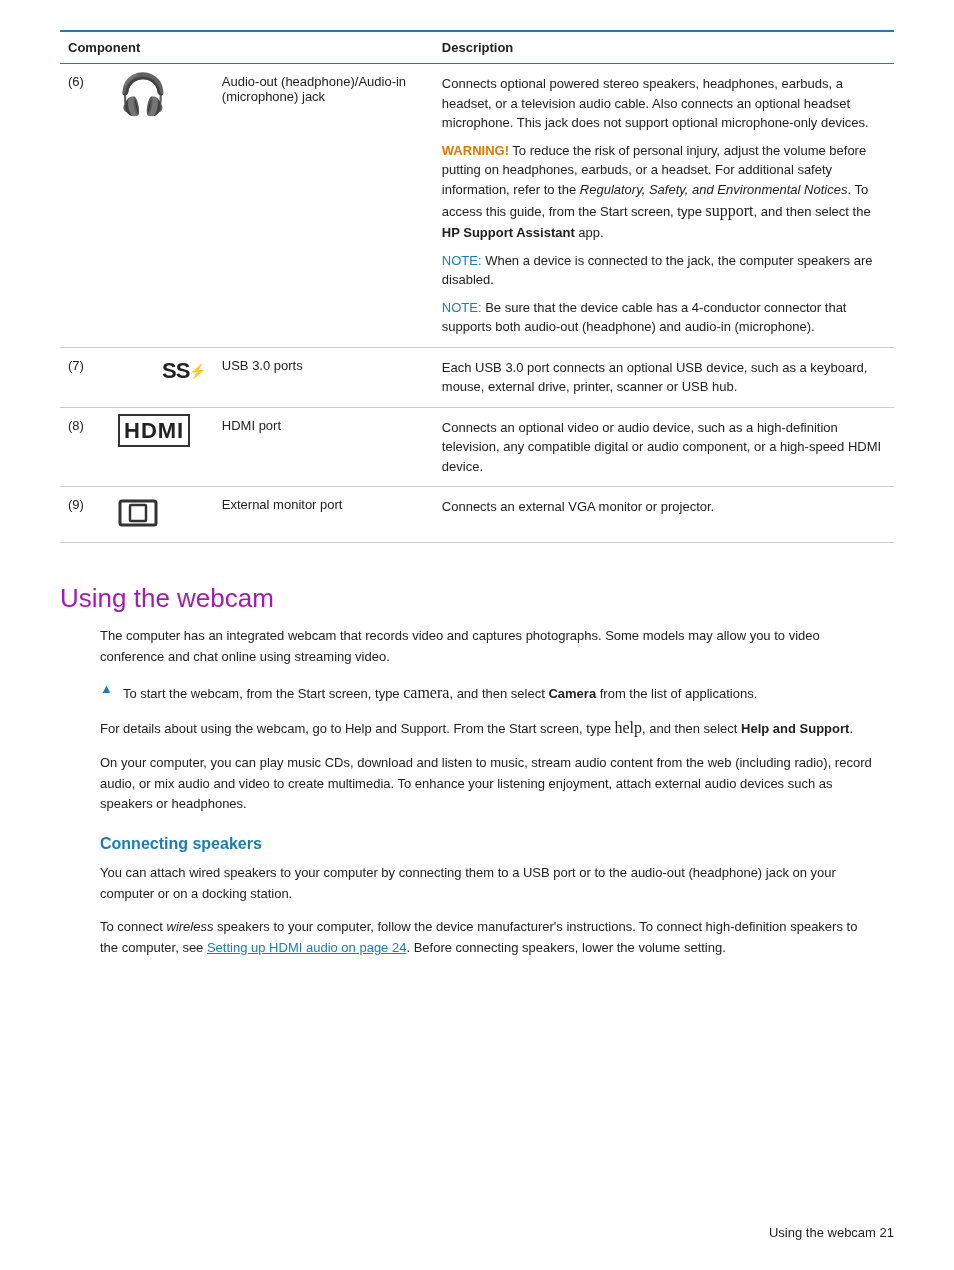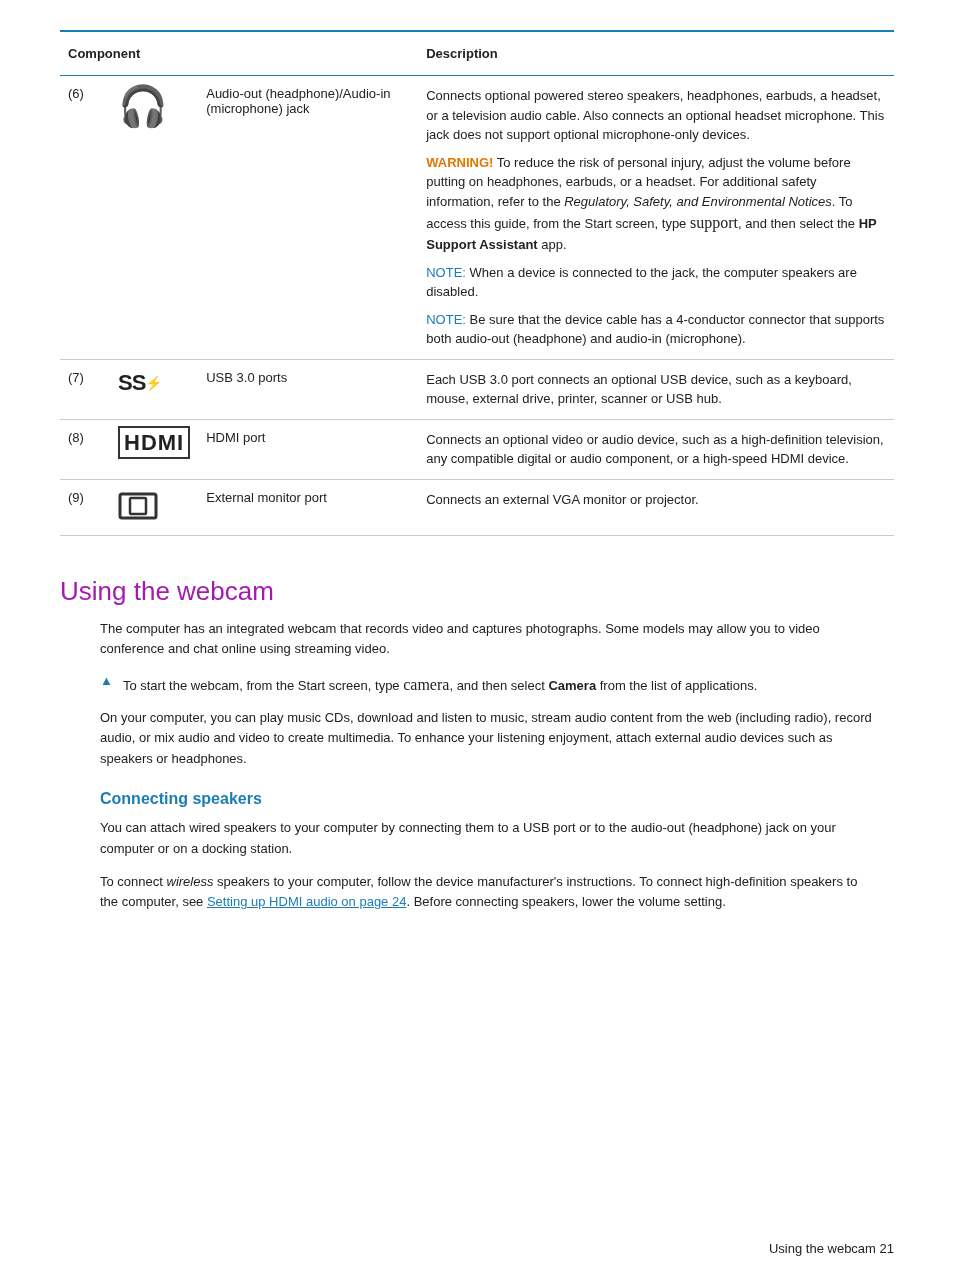--- a/index.html
+++ b/index.html
@@ -19,21 +19,21 @@
       border-collapse: collapse;
       margin-bottom: 40px;
     }
     .component-table thead tr {
       border-top: 2px solid #1a7db5;
       border-bottom: 1px solid #1a7db5;
     }
     .component-table thead th {
       font-weight: bold;
       font-size: 13px;
-      padding: 14px 8px;
+      padding: 8px 8px;
       text-align: left;
       color: #222;
     }
     .component-table tbody tr {
       border-bottom: 1px solid #ccc;
       vertical-align: top;
     }
     .component-table tbody td {
       padding: 10px 8px;
       vertical-align: top;
@@ -143,21 +143,21 @@
         </p>
         <p class="desc-para">
           <span class="note-label">NOTE:</span><span>   Be sure that the device cable has a 4-conductor connector that supports both audio-out (headphone) and audio-in (microphone).</span>
         </p>
       </td>
     </tr>
 
     <tr>
       <td class="col-num">(7)</td>
       <td class="col-icon">
-        <span style="font-size:22px; font-weight:bold; font-family: Arial, sans-serif; letter-spacing:-1px;">SS<span style="font-size:14px; position:relative; top:-2px;">⚡</span></span>
+        <span style="font-size:22px; font-weight:bold; font-family: Arial, sans-serif; letter-spacing:-1px;margin-left:44px;">SS<span style="font-size:14px; position:relative; top:-2px;">⚡</span></span>
       </td>
       <td class="col-comp">USB 3.0 ports</td>
       <td class="col-desc">
         <p class="desc-para">Each USB 3.0 port connects an optional USB device, such as a keyboard, mouse, external drive, printer, scanner or USB hub.</p>
       </td>
     </tr>
 
     <tr>
       <td class="col-num">(8)</td>
       <td class="col-icon">
@@ -189,29 +189,32 @@
   <h1 class="section-h1">Using the webcam</h1>
   <p class="body-text">The computer has an integrated webcam that records video and captures photographs. Some models may allow you to video conference and chat online using streaming video.</p>
 
   <div class="bullet-item">
     <span class="bullet-triangle">▲</span>
     <span class="bullet-text">
       <span>To start the webcam, from the Start screen, type </span><span class="code-inline">camera</span><span>, and then select </span><span class="bold">Camera</span><span> from the list of applications.</span>
     </span>
   </div>
 
+  <p class="body-text">
+    <span>For details about using the webcam, go to Help and Support. From the Start screen, type </span><span class="code-inline">help</span><span>, and then select </span><span class="bold">Help and Support</span><span>.</span>
+  </p>
 </div>
 
 <div>
   <p class="body-text">On your computer, you can play music CDs, download and listen to music, stream audio content from the web (including radio), record audio, or mix audio and video to create multimedia. To enhance your listening enjoyment, attach external audio devices such as speakers or headphones.</p>
 
   <div>
     <h2 class="section-h3" style="padding-left:40px;">Connecting speakers</h2>
     <p class="body-text">You can attach wired speakers to your computer by connecting them to a USB port or to the audio-out (headphone) jack on your computer or on a docking station.</p>
     <p class="body-text">
       <span>To connect </span><span class="italic">wireless</span><span> speakers to your computer, follow the device manufacturer's instructions. To connect high-definition speakers to the computer, see </span><a href="#">Setting up HDMI audio on page 24</a><span>. Before connecting speakers, lower the volume setting.</span>
     </p>
   </div>
 </div>
 
-<div style="position:fixed; bottom:14px; right:60px;">
+<div style="position:fixed; bottom:30px; right:60px;">
   <span>Using the webcam    21</span>
 </div>
 
 </body></html>

